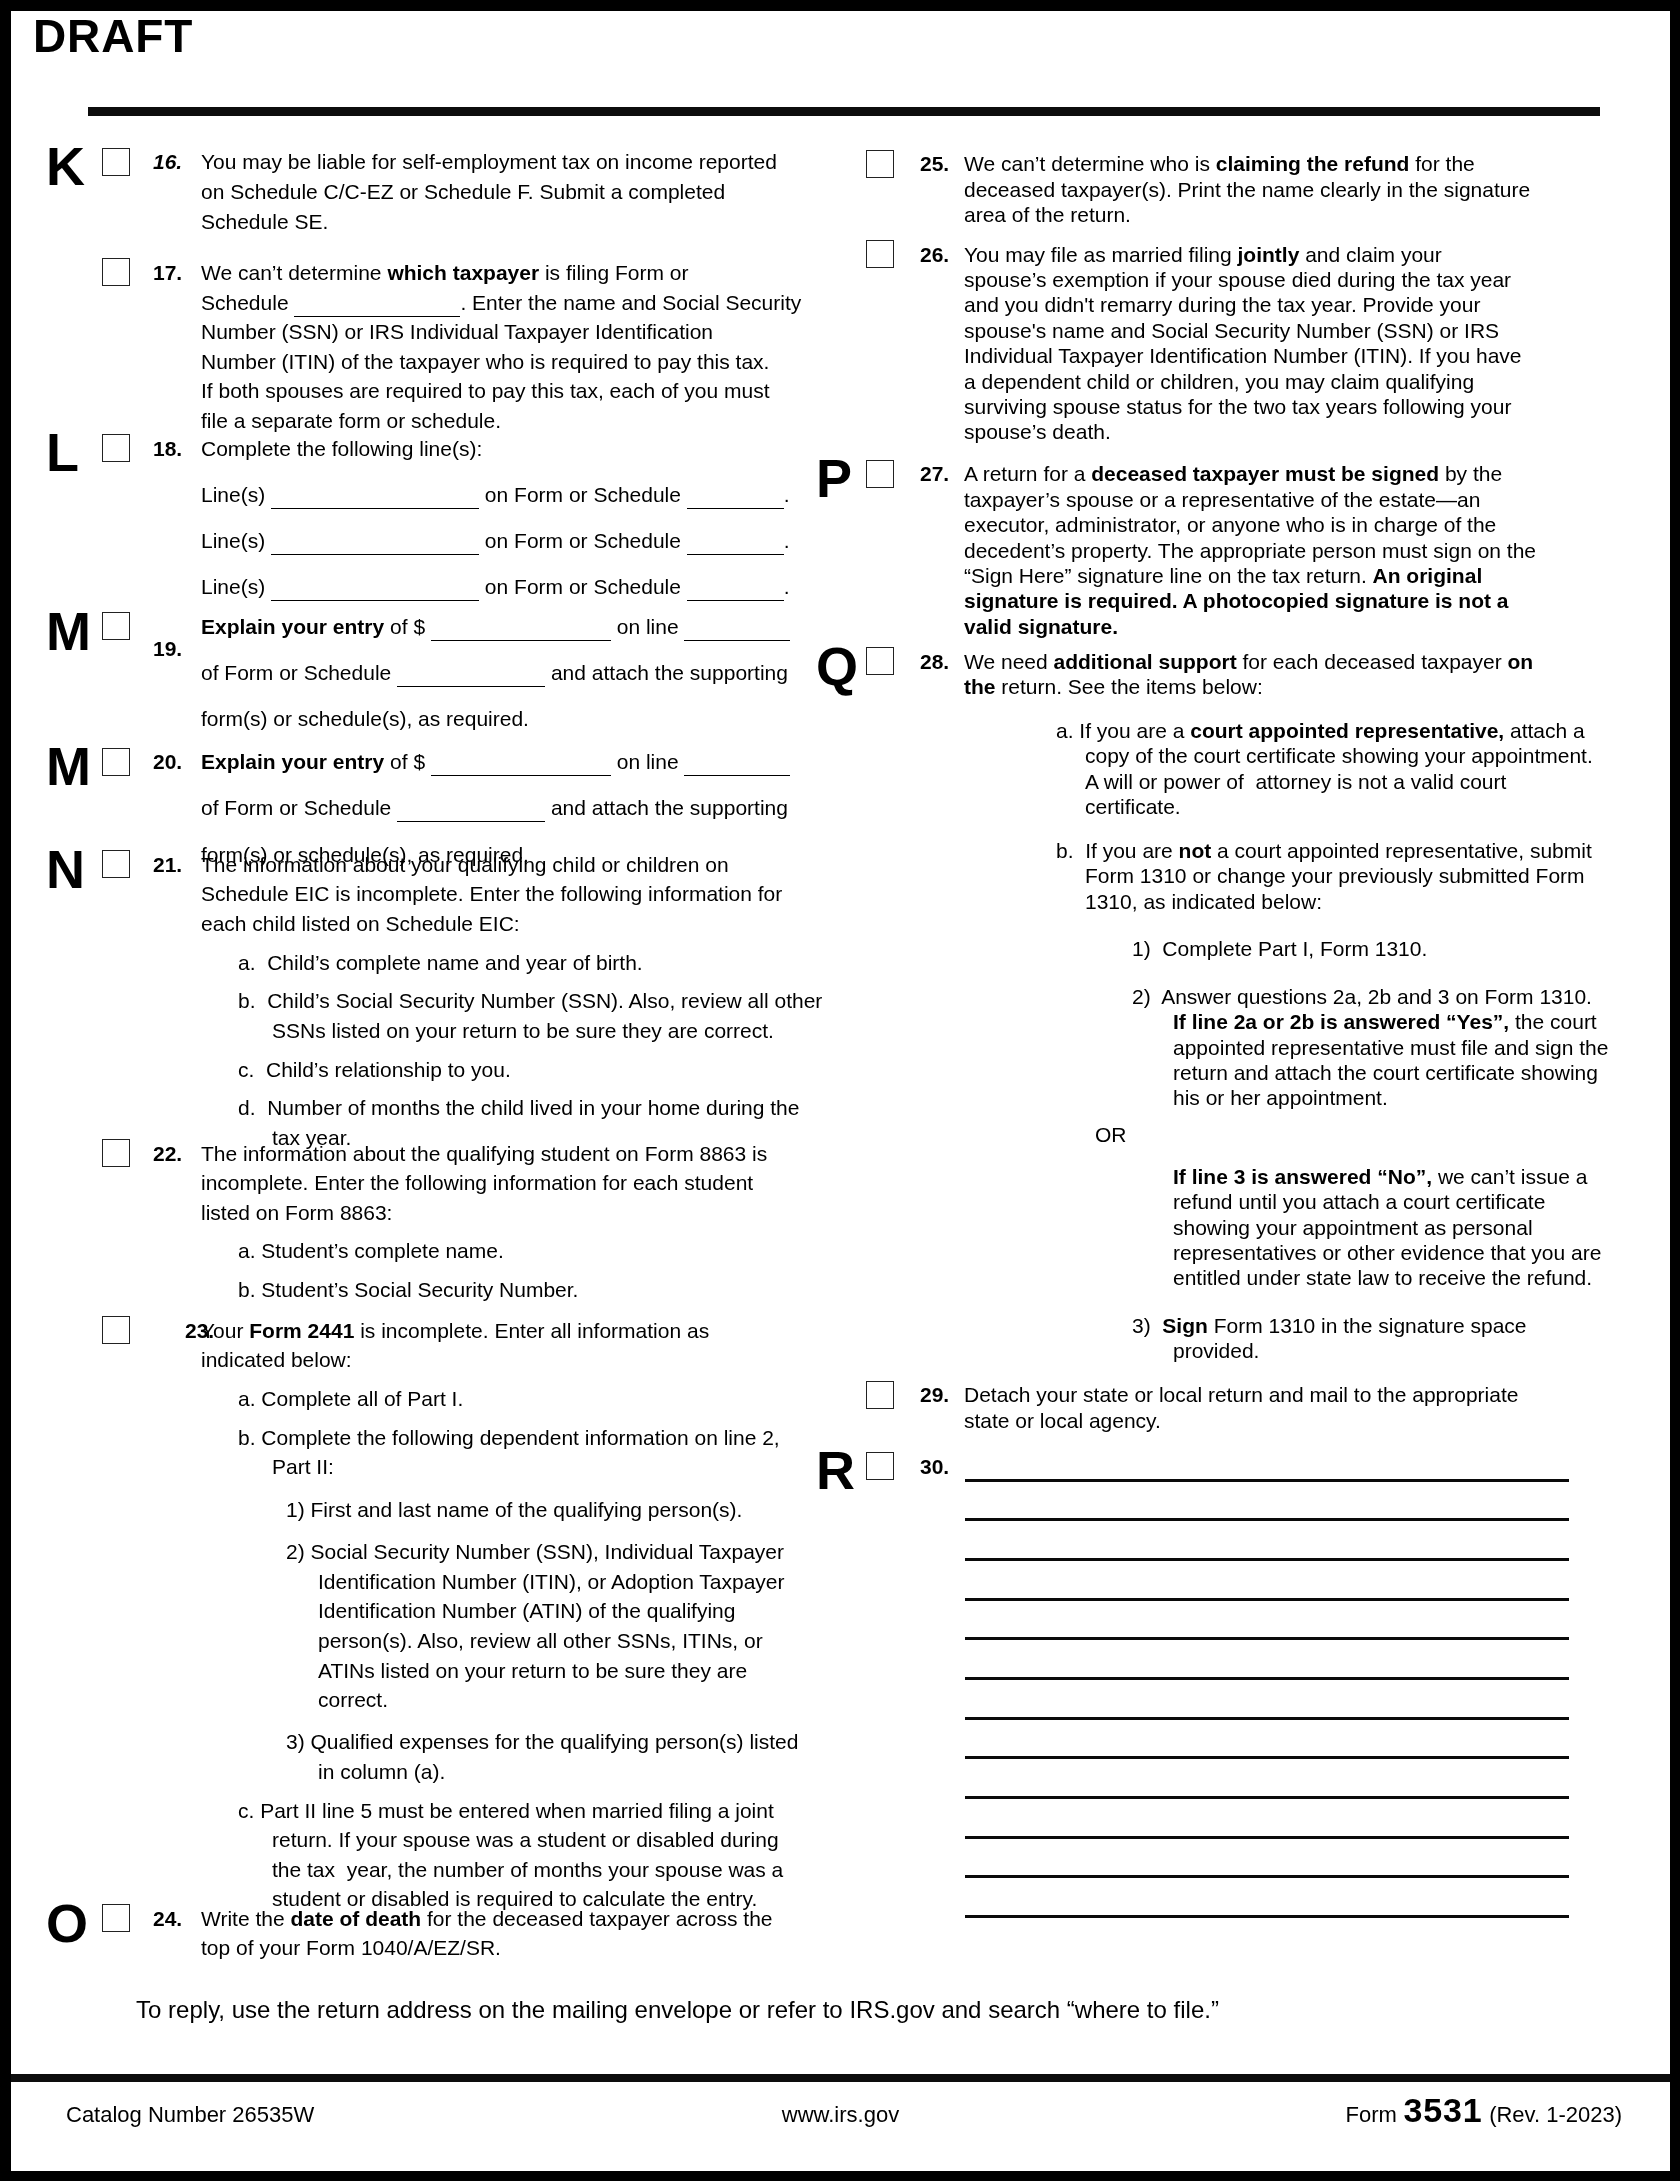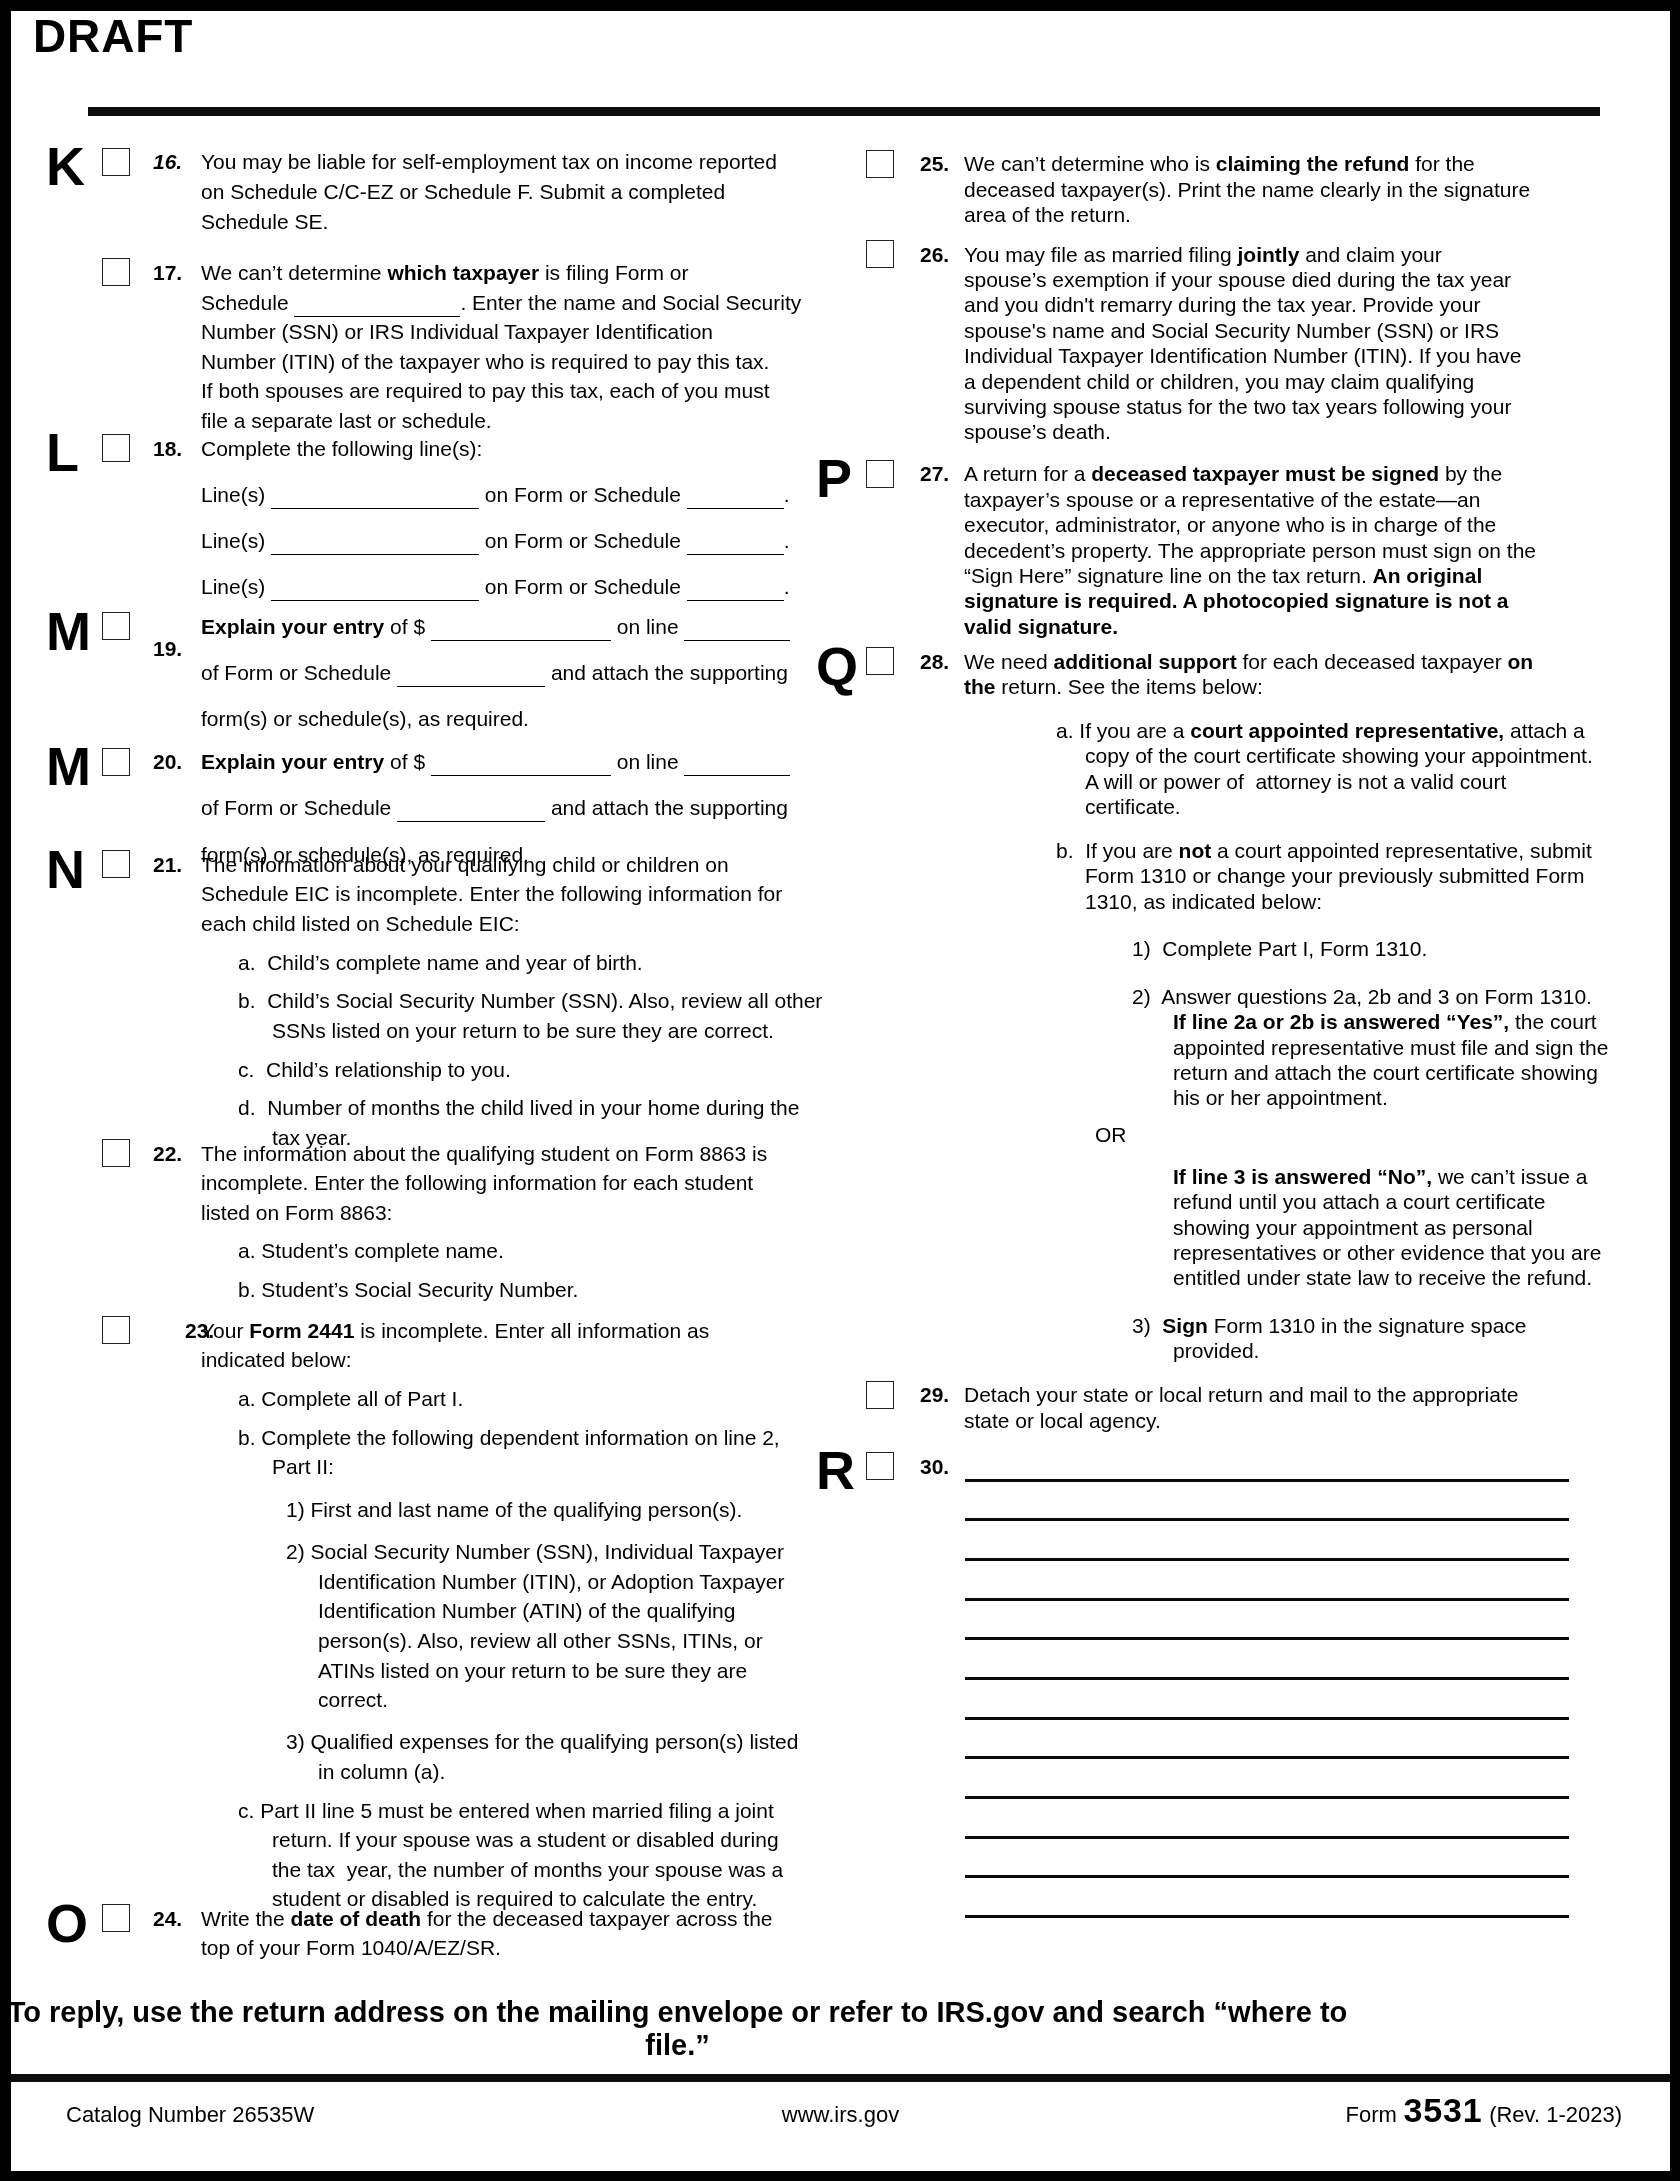--- a/index.html
+++ b/index.html
@@ -9,21 +9,21 @@
   .frame{position:absolute;inset:0;border:11px solid #000;pointer-events:none;}
   .draft{position:absolute;left:33px;top:9.2px;font-size:46px;font-weight:700;letter-spacing:0.9px;}
   .toprule{position:absolute;left:88px;top:107px;width:1512px;height:9.2px;background:#0d0d0d;}
   .slet{position:absolute;font-size:54px;font-weight:700;line-height:1;}
   .cbx{position:absolute;width:28px;height:28px;border:1.8px solid #222;background:#fff;box-sizing:border-box;}
   .inum{position:absolute;font-size:21px;font-weight:700;white-space:nowrap;}
   .fline{position:absolute;font-size:21px;line-height:1.1;white-space:nowrap;}
   .fline .b{font-weight:700;}
   .u{display:inline-block;border-bottom:1.8px solid #000;height:13px;vertical-align:-6.5px;}
   .rline{position:absolute;height:2.8px;background:#0a0a0a;}
-  .f1,.f2{position:absolute;left:0;width:1355px;text-align:center;font-weight:700;font-size:29px;}
+  .f1,.f2{position:absolute;left:0;width:1355px;text-align:center;font-weight:400;font-size:24px;}
   .f1{top:1996px;} .f2{top:2034px;}
   .frule{position:absolute;left:11px;top:2074px;width:1659px;height:8.3px;background:#0d0d0d;}
   .cat{position:absolute;left:66px;top:2102px;font-size:22px;}
   .site{position:absolute;left:0;top:2102px;width:1681px;text-align:center;font-size:22px;}
   .formno{position:absolute;right:59px;top:2091px;display:flex;align-items:baseline;gap:6.5px;font-size:22px;}
   .formno .big{font-size:34px;font-weight:700;letter-spacing:0.9px;}
 </style>
 </head>
 <body>
 
@@ -38,21 +38,21 @@
       <div class="fline" style="left: 201px; top: 150px;"><span>You may be liable for self-employment tax on income reported</span></div>
       <div class="fline" style="left: 201px; top: 180px;"><span>on Schedule C/C-EZ or Schedule F. Submit a completed</span></div>
       <div class="fline" style="left: 201px; top: 210px;"><span>Schedule SE.</span></div>
       <div class="cbx" style="left: 102px; top: 258px;"></div>
       <div class="inum" style="left: 153px; top: 261px;">17.</div>
       <div class="fline" style="left: 201px; top: 261px;"><span>We can’t determine </span><span class="b">which taxpayer</span><span> is filing Form or</span></div>
       <div class="fline" style="left: 201px; top: 291px;"><span>Schedule </span><span class="u" style="width: 166px;"></span><span>. Enter the name and Social Security</span></div>
       <div class="fline" style="left: 201px; top: 320px;"><span>Number (SSN) or IRS Individual Taxpayer Identification</span></div>
       <div class="fline" style="left: 201px; top: 350px;"><span>Number (ITIN) of the taxpayer who is required to pay this tax.</span></div>
       <div class="fline" style="left: 201px; top: 379px;"><span>If both spouses are required to pay this tax, each of you must</span></div>
-      <div class="fline" style="left: 201px; top: 409px;"><span>file a separate last or schedule.</span></div>
+      <div class="fline" style="left: 201px; top: 409px;"><span>file a separate form or schedule.</span></div>
       <div class="slet" style="left: 46px; top: 425px;">L</div>
       <div class="cbx" style="left: 102px; top: 434px;"></div>
       <div class="inum" style="left: 153px; top: 437px;">18.</div>
       <div class="fline" style="left: 201px; top: 437px;"><span>Complete the following line(s):</span></div>
       <div class="fline" style="left: 201px; top: 483px;"><span>Line(s) </span><span class="u" style="width: 208px;"></span><span> on Form or Schedule </span><span class="u" style="width: 97px;"></span><span>.</span></div>
       <div class="fline" style="left: 201px; top: 529px;"><span>Line(s) </span><span class="u" style="width: 208px;"></span><span> on Form or Schedule </span><span class="u" style="width: 97px;"></span><span>.</span></div>
       <div class="fline" style="left: 201px; top: 575px;"><span>Line(s) </span><span class="u" style="width: 208px;"></span><span> on Form or Schedule </span><span class="u" style="width: 97px;"></span><span>.</span></div>
       <div class="slet" style="left: 46px; top: 604px;">M</div>
       <div class="cbx" style="left: 102px; top: 612px;"></div>
       <div class="inum" style="left: 153px; top: 637px;">19.</div>

